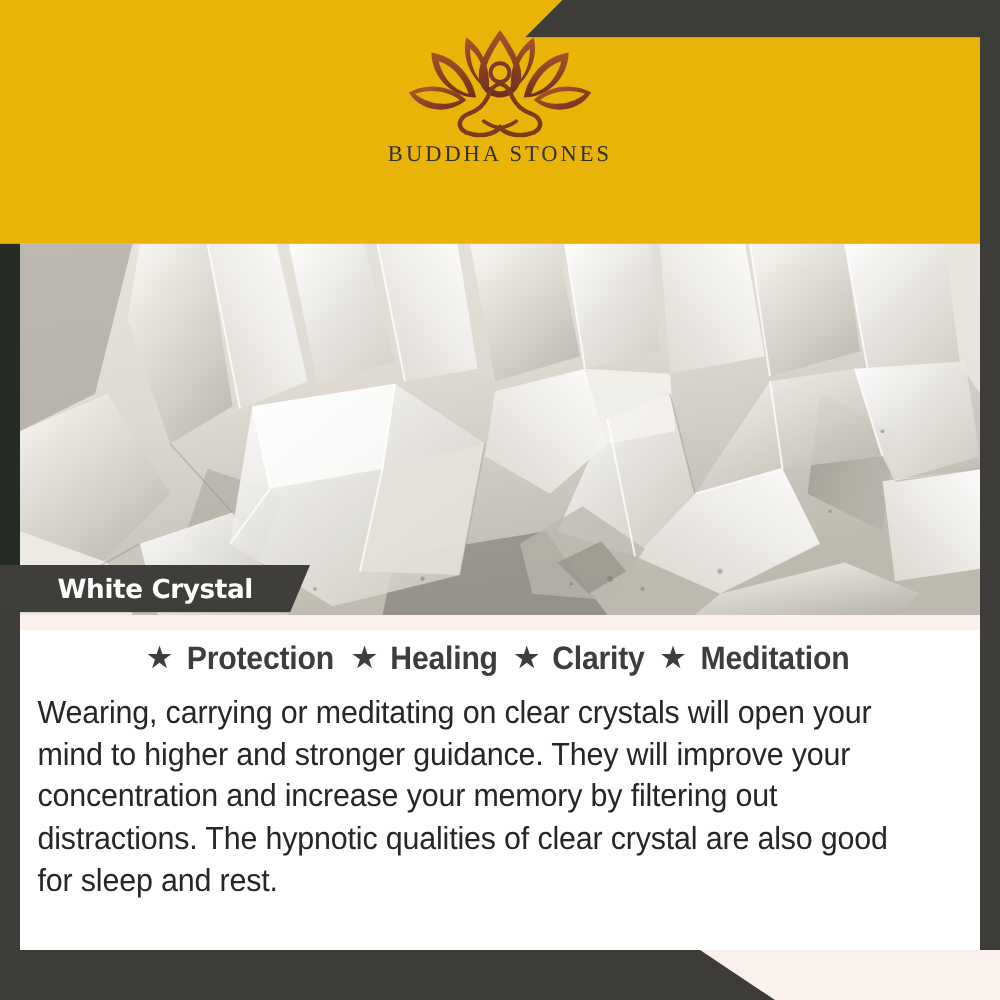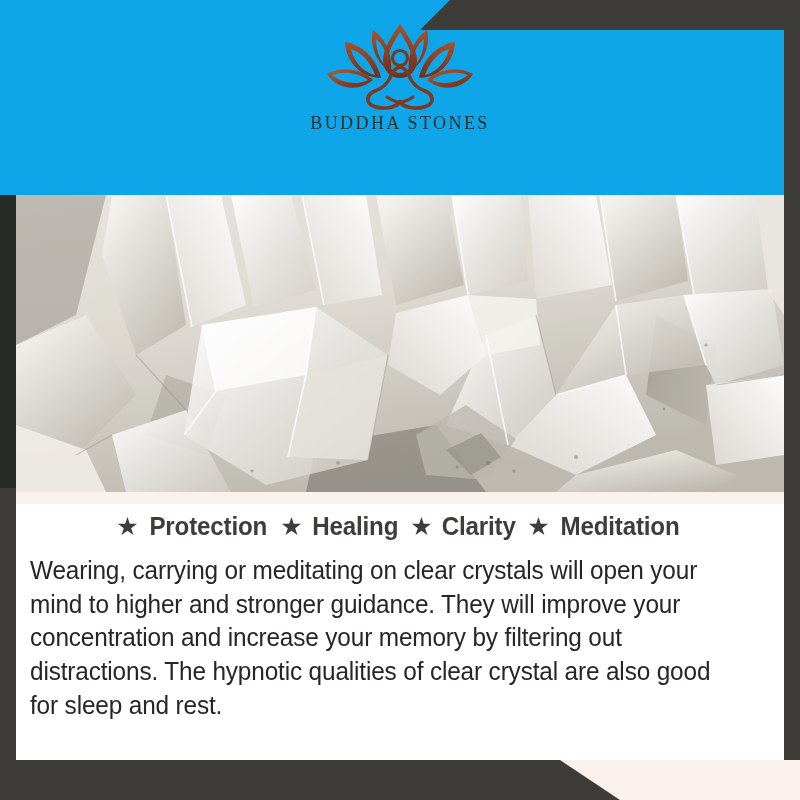--- a/index.html
+++ b/index.html
@@ -59,21 +59,21 @@
     border: 1px solid rgba(215,195,190,.55);
     z-index: 1;
     pointer-events: none;
   }
 
   
   .header {
     position: absolute;
     top: 0; left: 0;
     width: 800px; height: 195px;
-    background: #0ea5e9;
+    background: #eab308;
     z-index: 3;
   }
   .logo-wrap {
     position: absolute;
     top: 22px; left: 0; width: 800px;
     display: flex; flex-direction: column; align-items: center;
   }
   .logo-mark { width: 170px; height: 88px; display: block; }
   .brand-name {
     margin-top: 3px;
@@ -342,20 +342,23 @@
         <circle cx="322" cy="268" r="1.8"></circle>
           <circle cx="236" cy="276" r="1.5"></circle>
         <circle cx="690" cy="150" r="1.6"></circle>
           <circle cx="648" cy="214" r="1.3"></circle>
       </g>
 
       <rect width="768" height="297" fill="#ffffff" opacity=".06"></rect>
     </svg>
   </div>
 
+  <div class="caption-tag">
+    <span class="caption-text">White Crystal</span>
+  </div>
 
   <div class="content">
     <div class="content-top-tint"></div>
 
     <div class="benefits">
       <span class="benefit">
         <span class="star">★</span>
         <span class="benefit-label">Protection</span>
       </span>
       <span class="benefit">

